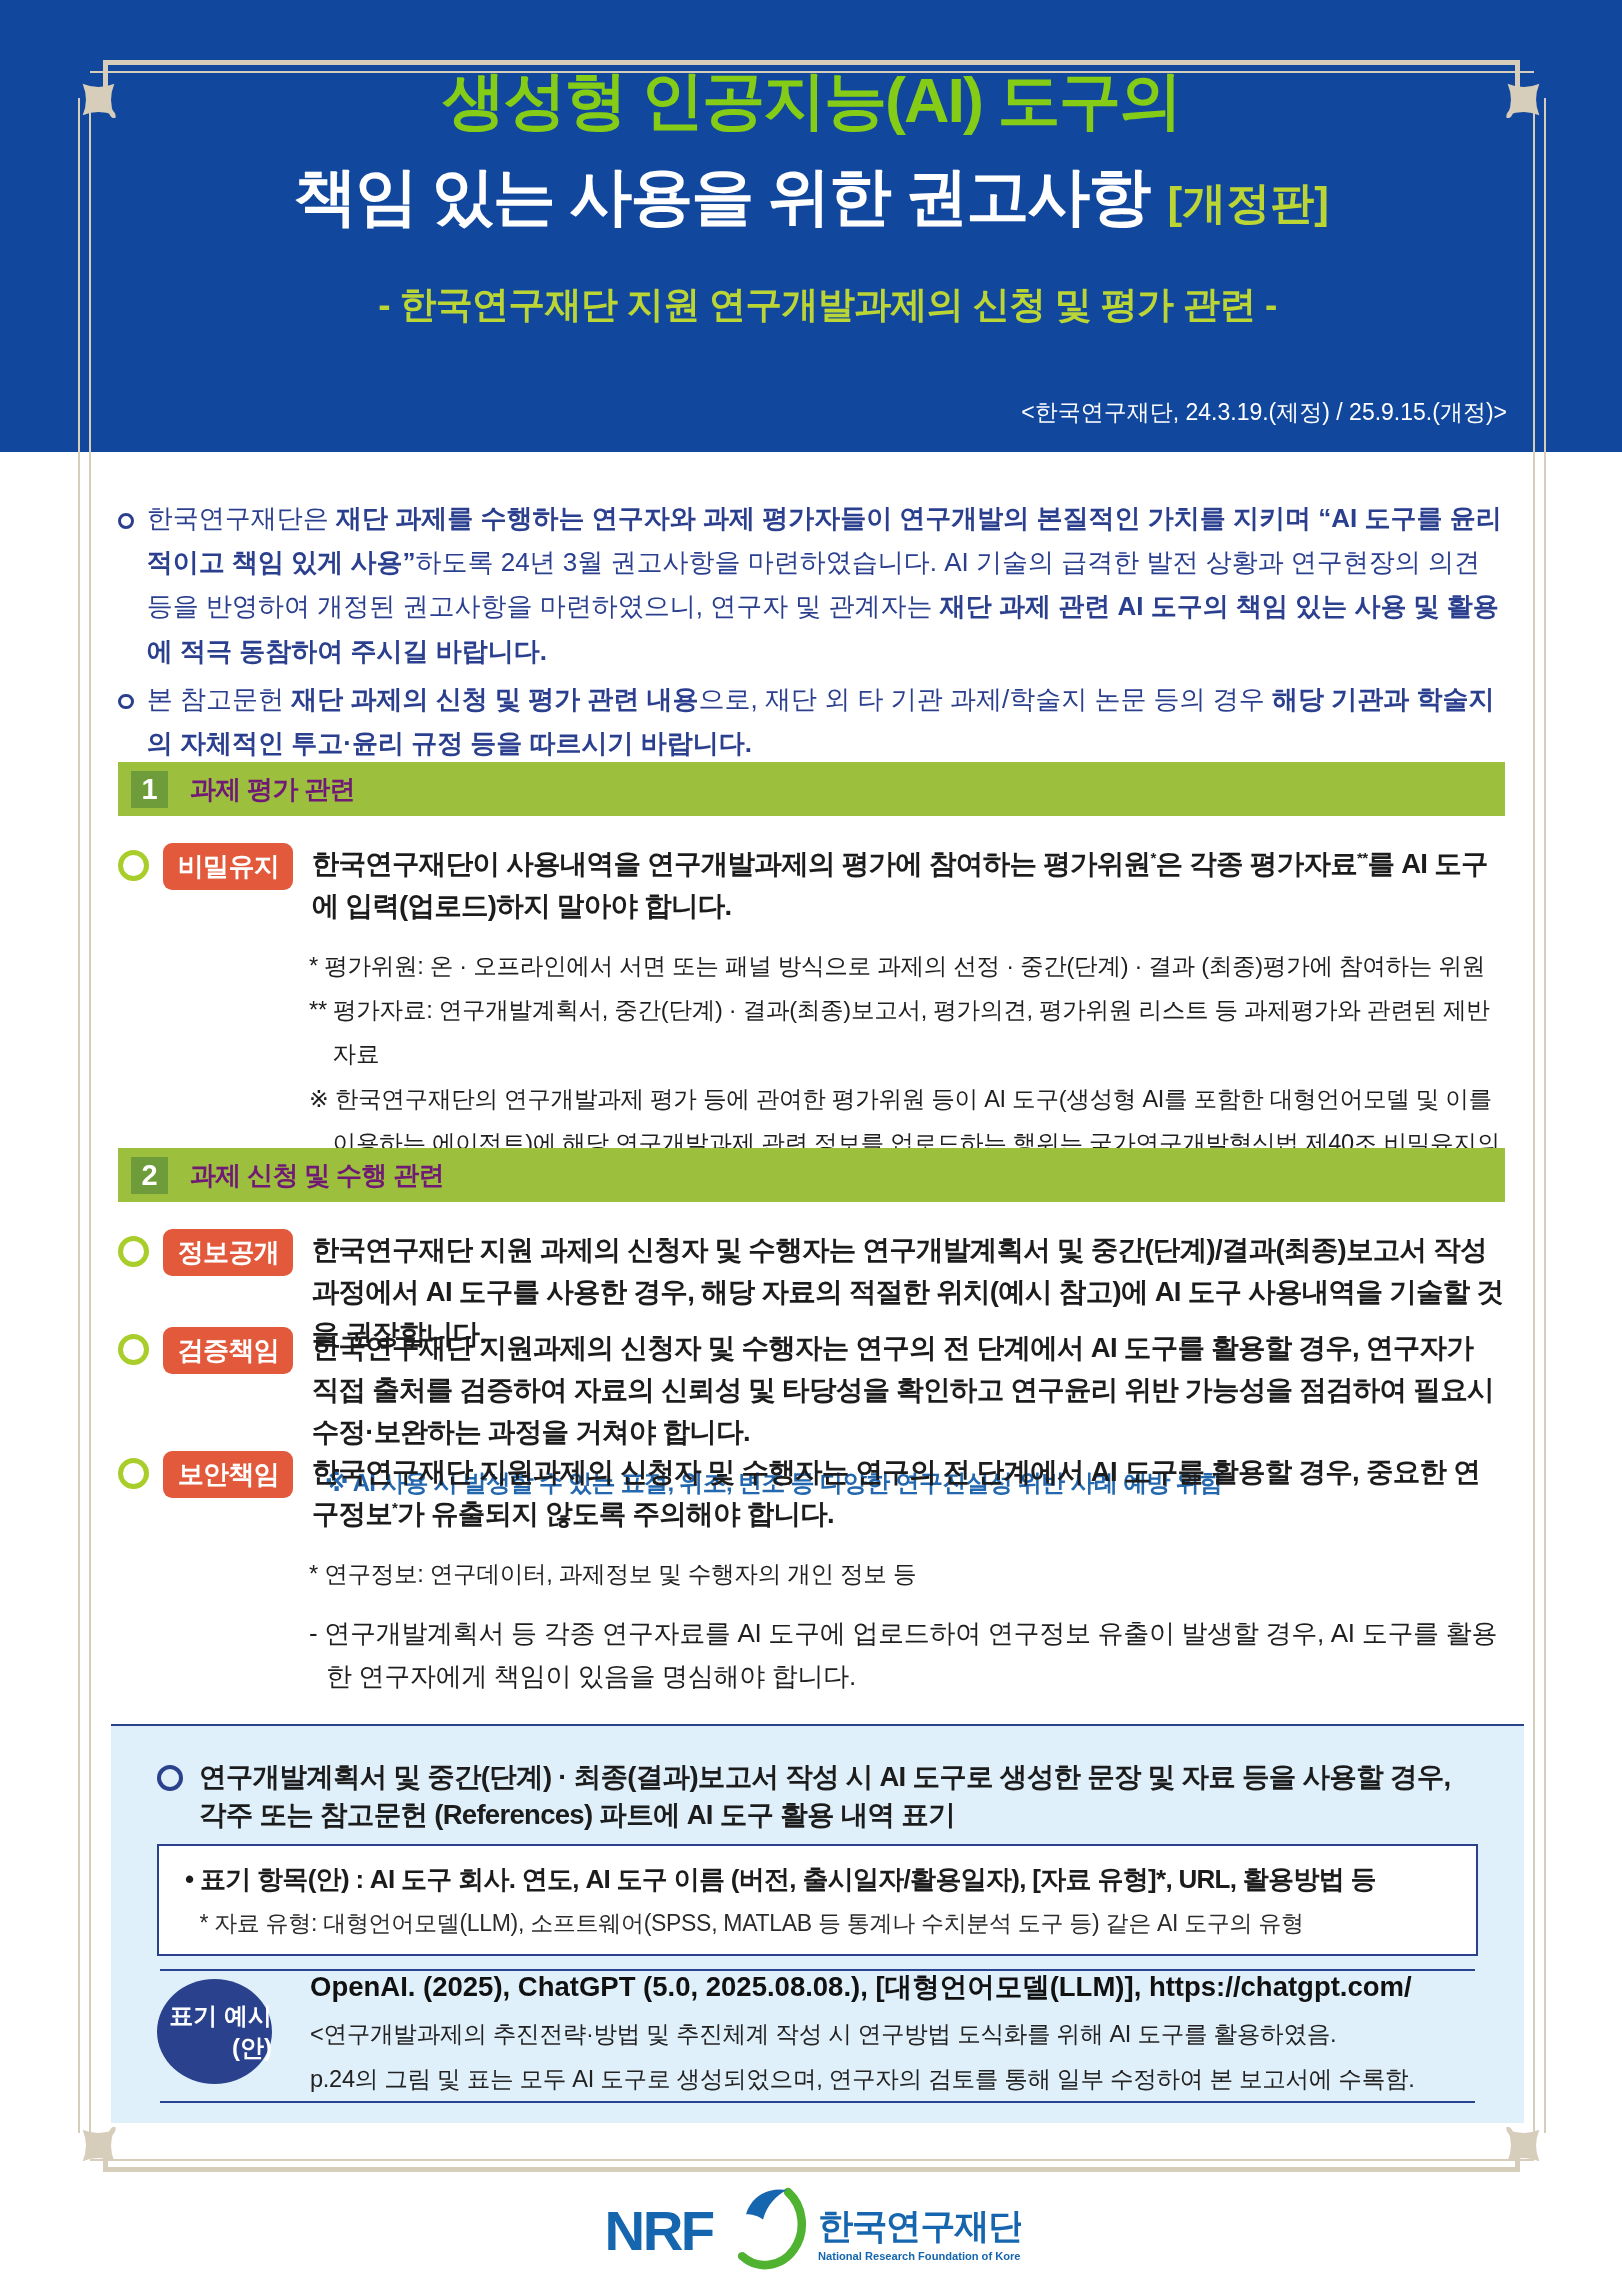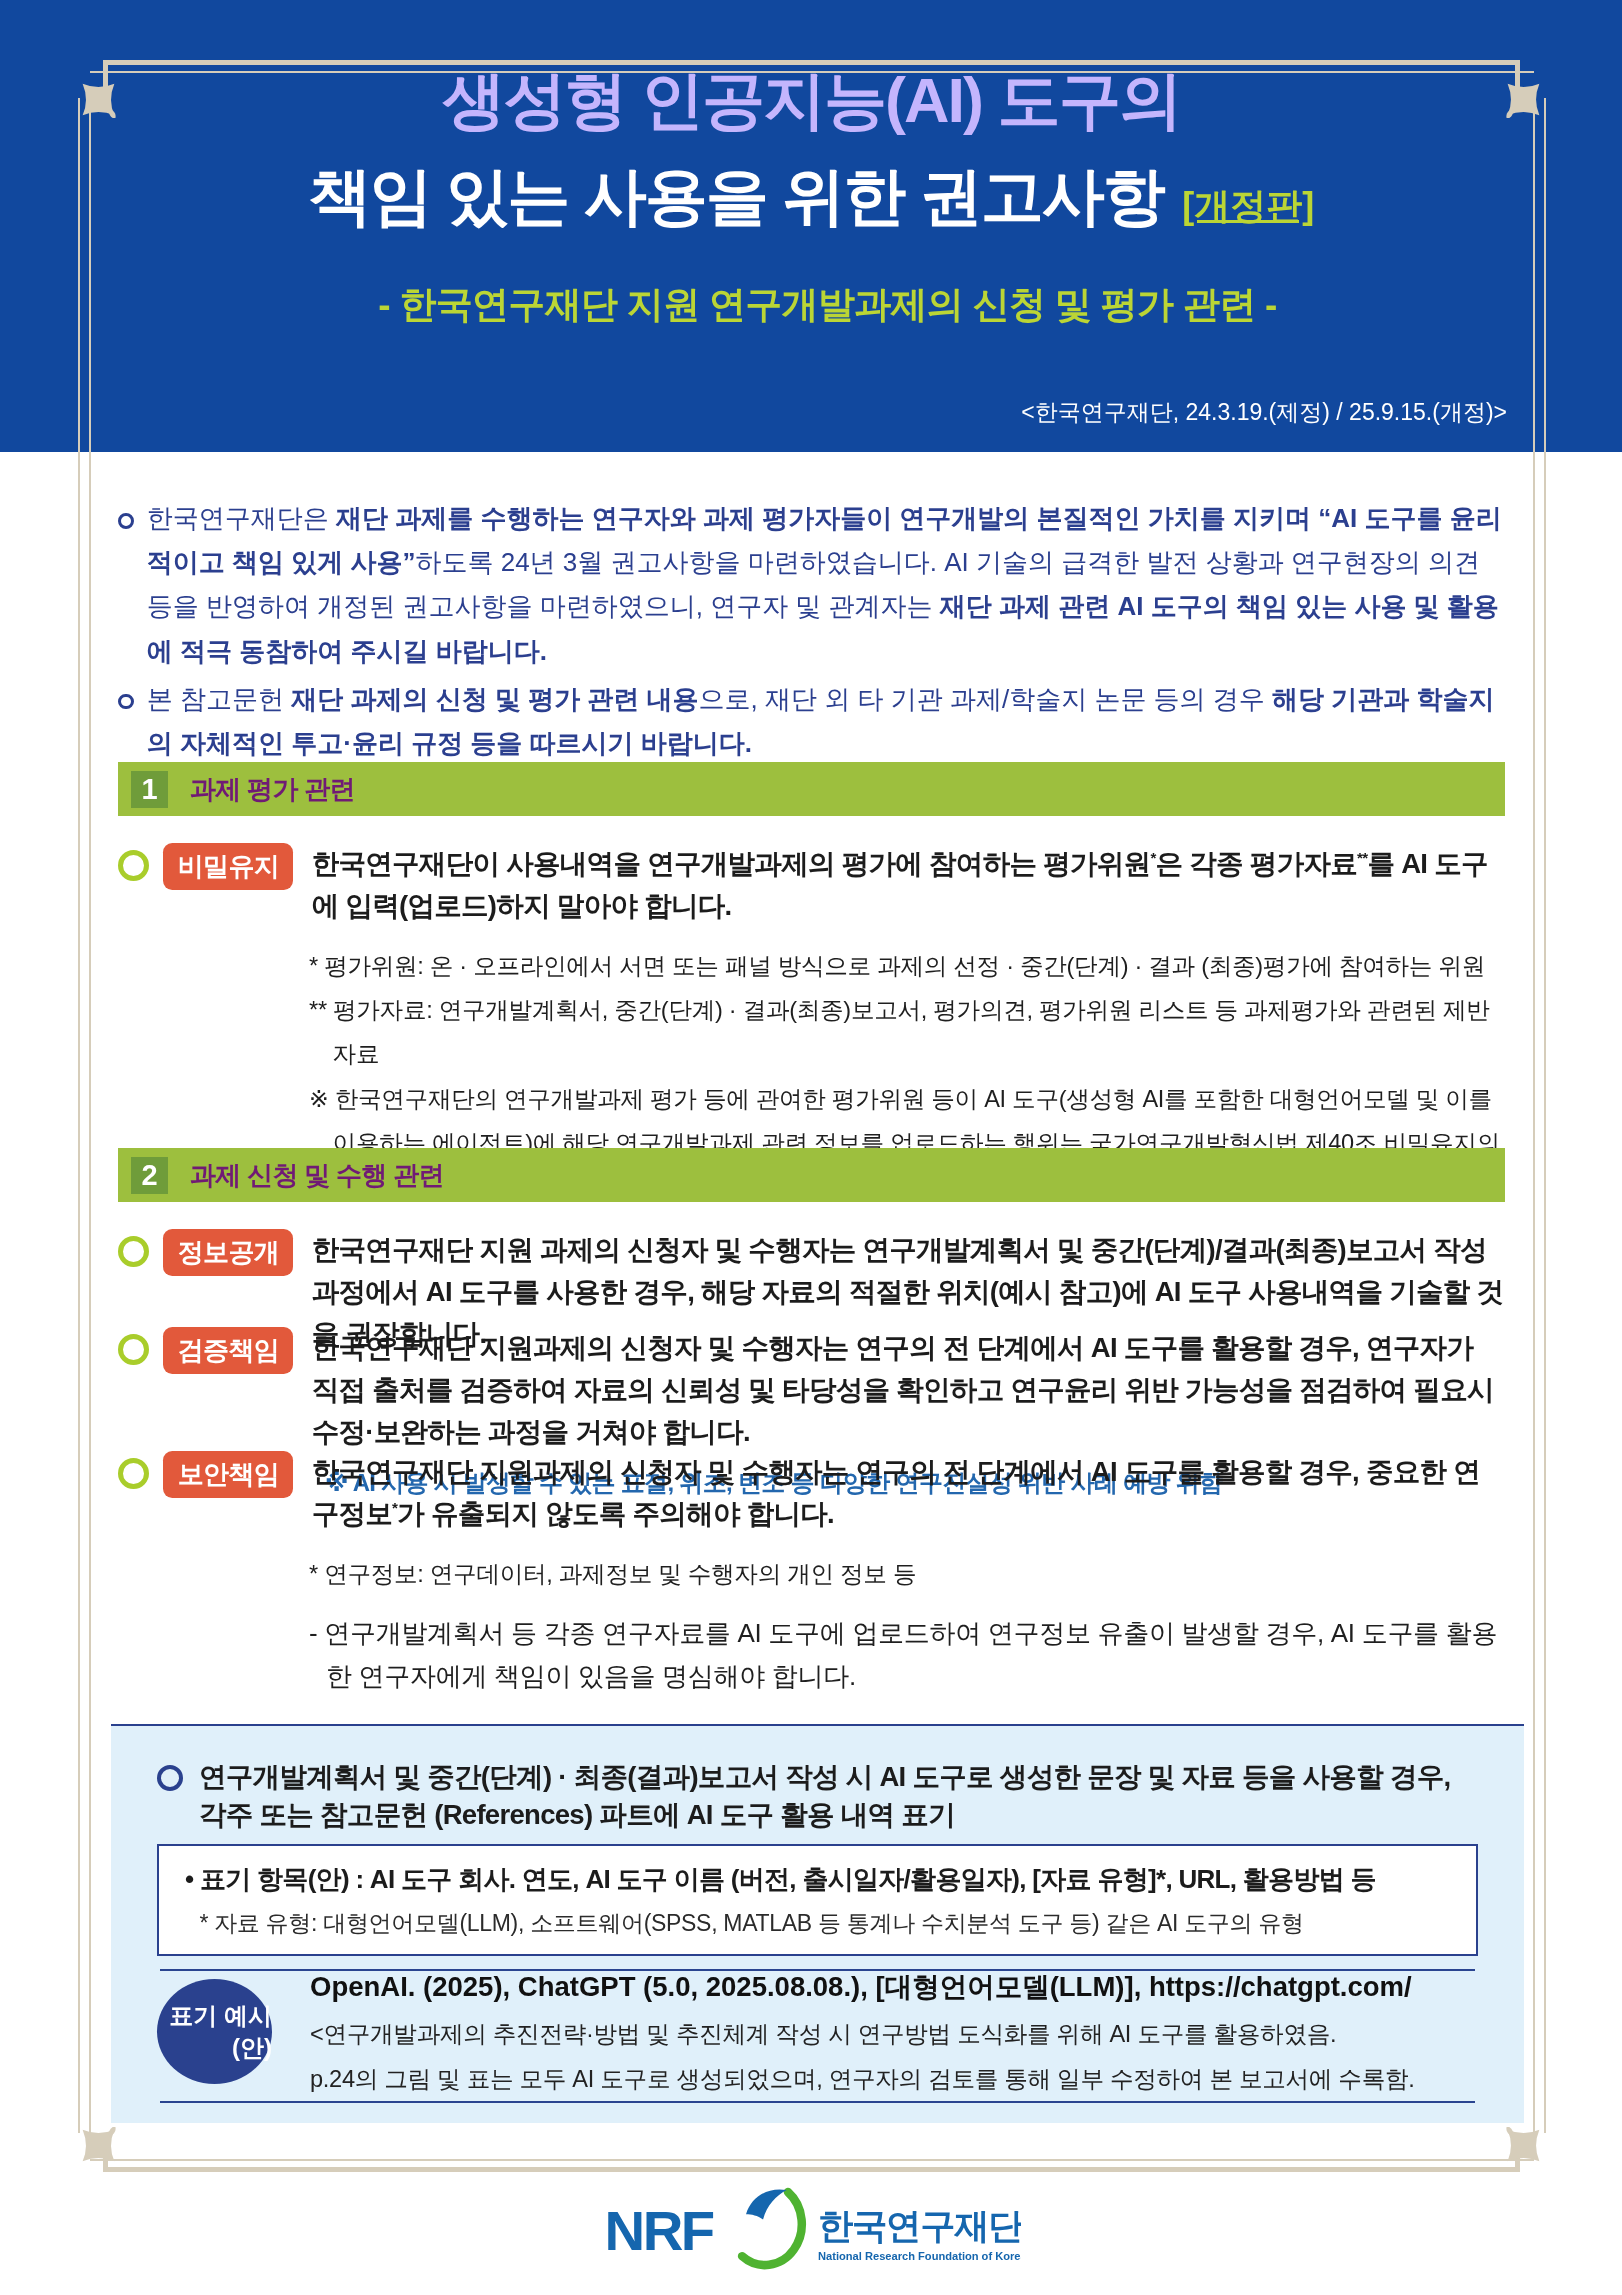--- a/index.html
+++ b/index.html
@@ -16,24 +16,24 @@
     --beige:#D6CDBA;
     --logo-blue:#1566AE;
   }
   html,body{margin:0;padding:0;}
   body{background:#fff;font-family:"Liberation Sans","DejaVu Sans",sans-serif;}
   .page{position:relative;width:1623px;height:2295px;background:#fff;overflow:hidden;}
 
   
   .header{position:absolute;left:0;top:0;width:1623px;height:452px;background:var(--blue);}
   .title1{position:absolute;top:58px;left:0;width:100%;text-align:center;
-          font-size:63px;font-weight:900;color:#c4b5fd;letter-spacing:-2px;}
+          font-size:63px;font-weight:900;color:#84cc16;letter-spacing:-2px;}
   .title2{position:absolute;top:154px;left:0;width:100%;text-align:center;
           font-size:63px;font-weight:900;color:#fff;letter-spacing:-2px;}
-  .edition{font-size:36px;font-weight:800;color:var(--accent);margin-left:18.3px;letter-spacing:0;text-decoration:underline;}
+  .edition{font-size:44px;font-weight:800;color:var(--accent);margin-left:18.3px;letter-spacing:0;}
   .subtitle{position:absolute;top:280px;left:16px;width:100%;text-align:center;
             font-size:37px;font-weight:800;color:var(--accent);letter-spacing:-0.7px;}
   .date-note{position:absolute;top:397px;right:116px;font-size:23px;font-weight:500;color:#fff;}
 
   
   .fr{position:absolute;background:var(--beige);}
   .orn{position:absolute;width:37px;height:37px;}
   .orn svg{display:block;width:100%;height:100%;}
   .orn.tr{transform:scaleX(-1);}
   .orn.bl{transform:scaleY(-1);}

